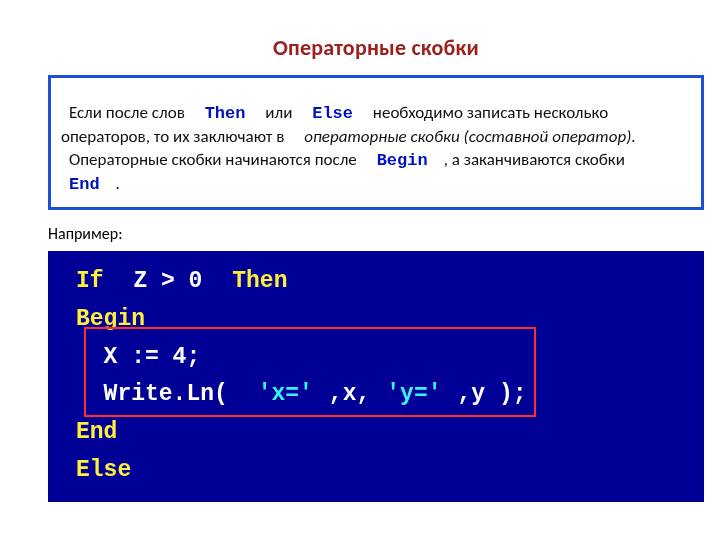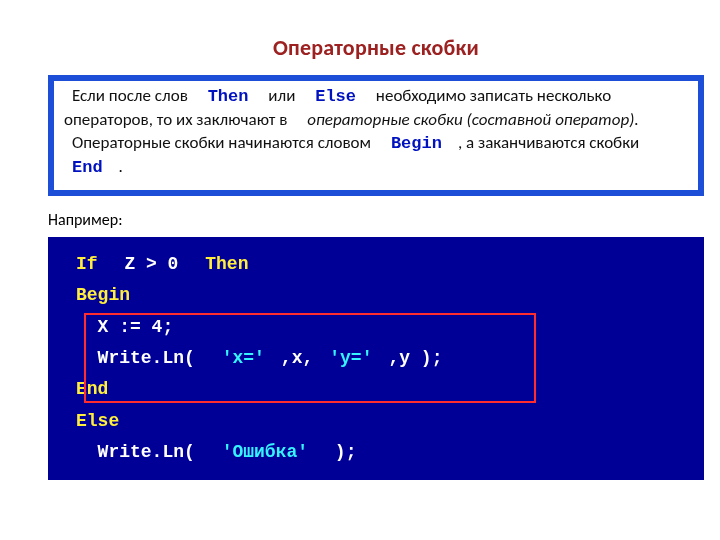--- a/index.html
+++ b/index.html
@@ -13,43 +13,43 @@
   }
   .title {
     text-align: center;
     color: #9c2120;
     font-size: 22px;
     font-weight: bold;
     margin-bottom: 14px;
     letter-spacing: 0.2px;
   }
   .infobox {
-    border: 6px solid #1d4ed8;
-    padding: 4px 10px 10px 10px;
+    border: 3px solid #1d4ed8;
+    padding: 24px 10px 10px 10px;
     font-size: 17px;
     line-height: 1.35;
     color: #111;
     margin-bottom: 14px;
   }
   .infobox .kw {
     color: #0012c0;
     font-family: "Courier New", monospace;
     font-weight: bold;
   }
   .infobox .ital { font-style: italic; }
   .example-label {
     font-size: 16px;
     margin-bottom: 8px;
   }
   .codeblock {
     background: #000097;
     padding: 8px 12px;
     color: #fff;
     font-family: "Courier New", monospace;
-    font-size: 18px;
+    font-size: 23px;
     font-weight: bold;
     line-height: 1.3;
     position: relative;
   }
   .codeblock .cy { color: #ffee3b; }
   .codeblock .cc { color: #35f3ff; }
   .codeblock .cw { color: #ffffff; }
   .codeblock .line { white-space: pre; }
   .hl-box {
     position: absolute;
@@ -62,27 +62,26 @@
   }
 </style>
 </head>
 <body>
 
 <div class="title">Операторные скобки</div>
 
 <div class="infobox">
   <span>Если после слов </span><span class="kw">Then</span><span>  или </span><span class="kw">Else</span><span> необходимо записать  несколько операторов, то их заключают в </span><span class="ital">операторные скобки (составной оператор).</span>
   <br>
-  <span>Операторные скобки начинаются словом </span><span class="kw">Begin</span><span>, а заканчиваются скобки </span><span class="kw">End</span><span>.</span>
+  <span>Операторные скобки начинаются после </span><span class="kw">Begin</span><span>, а заканчиваются скобки </span><span class="kw">End</span><span>.</span>
 </div>
 
 <div class="example-label">Например:</div>
 
 <div class="codeblock">
   <div class="line"><span class="cy">If</span><span class="cw"> Z &gt; 0 </span><span class="cy">Then</span></div>
   <div class="line"><span class="cy">Begin</span></div>
   <div class="line"><span class="cw">  X := 4;</span></div>
   <div class="line"><span class="cw">  Write.Ln( </span><span class="cc">'x='</span><span class="cw">,x,</span><span class="cc">'y='</span><span class="cw">,y );</span></div>
   <div class="line"><span class="cy">End</span></div>
   <div class="line"><span class="cy">Else</span></div>
-  <div class="line"><span class="cw">  Write.Ln( </span><span class="cc">'Ошибка'</span><span class="cw"> );</span></div>
   <div class="hl-box"></div>
 </div>
 
 </body></html>

